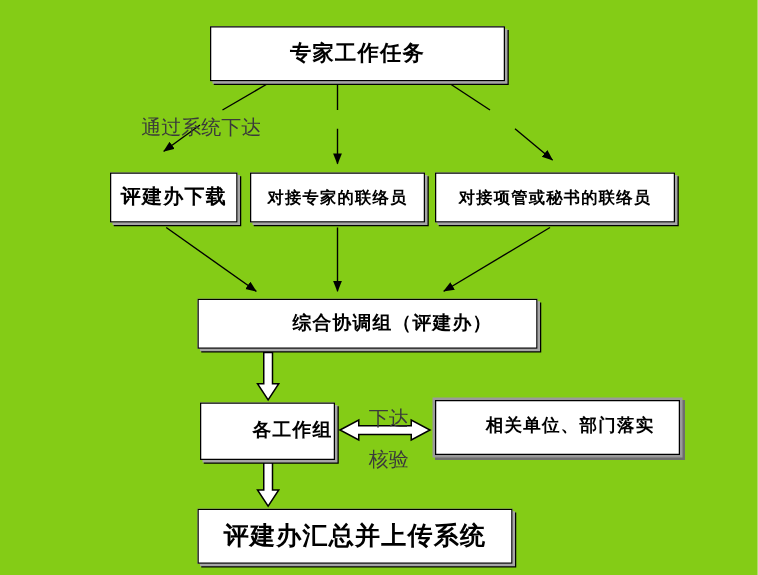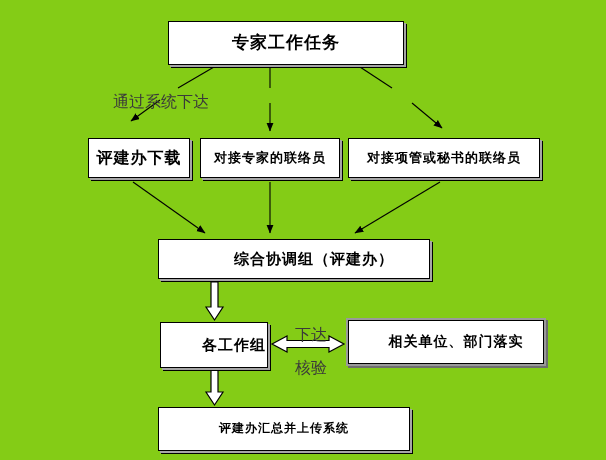--- a/index.html
+++ b/index.html
@@ -61,21 +61,21 @@
   #node-coordination { left:158px; top:239px; width:272px; height:40px; }
   #node-coordination .node-label { font-size:15px;padding-left:40px; }
 
   #node-workgroups { left:160px; top:322px; width:108px; height:46px;padding-left:40px; }
   #node-workgroups .node-label { font-size:15px; }
 
   #node-units { left:348px; top:320px; width:196px; height:44px; }
   #node-units .node-label { font-size:14px; }
 
   #node-summary { left:158px; top:407px; width:252px; height:44px; }
-  #node-summary .node-label { font-size:12px; }
+  #node-summary .node-label { font-size:20px; }
 
   
   .edge-label {
     position: absolute;
     font-size: 16px;
     color: #3a3a3a;
     white-space: nowrap;
     font-family: "Liberation Sans", "DejaVu Sans", sans-serif;
   }
   #label-via-system   { left:113px; top:92px; }

